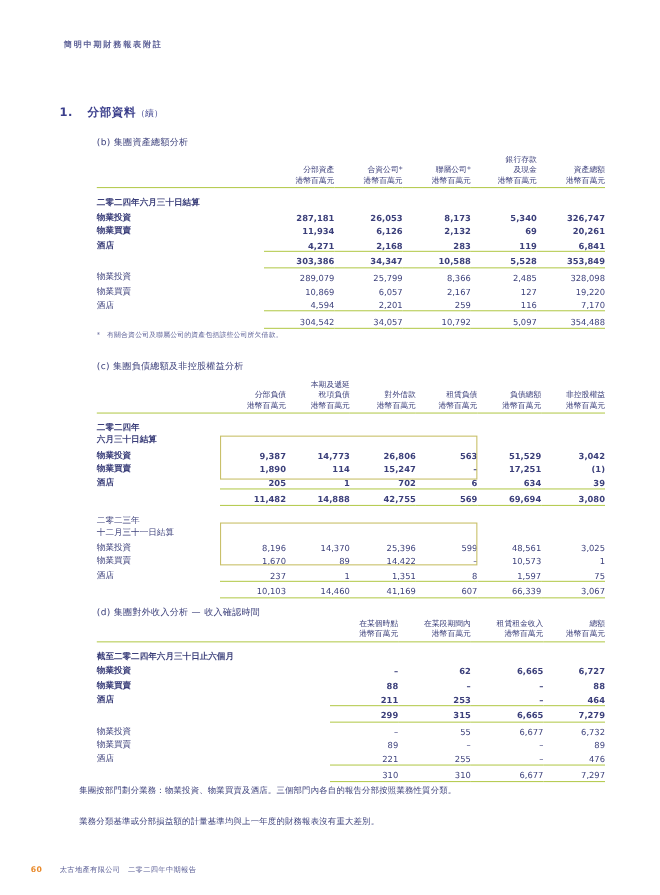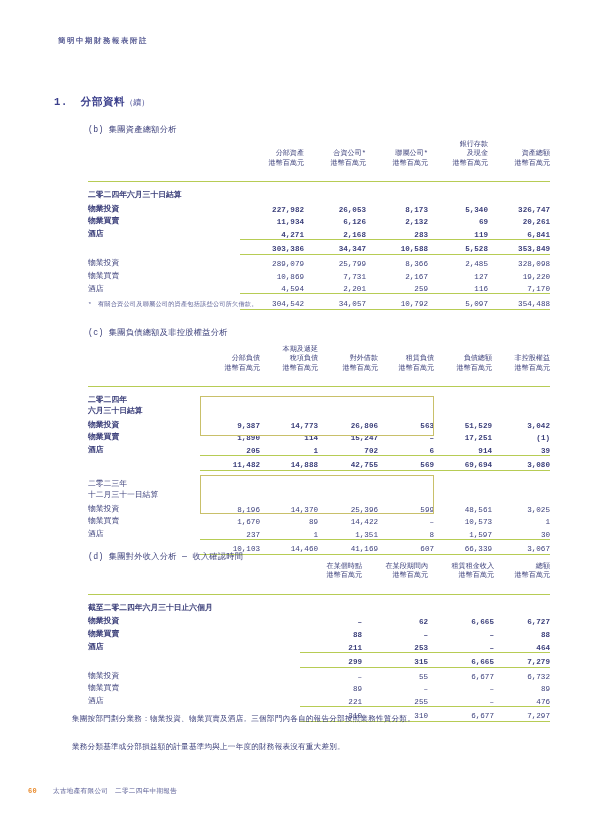--- a/index.html
+++ b/index.html
@@ -13,21 +13,20 @@
     font-family: "DejaVu Sans", "Liberation Sans", sans-serif;
     color: #3b3f7a;
     overflow: hidden;
     position: relative;
   }
   .page {
     position: relative;
     width: 520px;
     height: 814px;
     box-sizing: border-box;
-    font-family: Liberation Mono, monospace;
   }
 
   
   .run-head {
     position: absolute;
     left: 58px;
     top: 36px;
     font-size: 7.4px;
     letter-spacing: 1.6px;
     color: #5b5f96;
@@ -107,21 +106,21 @@
   }
   .hd {
     text-align: right;
     white-space: nowrap;
     font-size: 7.1px;
     line-height: 1.32;
     padding-right: 4px;
     padding-bottom: 1px;
     color: #3b3f7a;
   }
-  tr.hdrow td { border-bottom: 1.1px solid #b7cc55; padding-bottom: 13px; }
+  tr.hdrow td { border-bottom: 1.1px solid #b7cc55; padding-bottom: 2px; }
 
   tr.datarow td { height: 12.6px; }
   tr.bold td, td.bold { font-weight: 700; }
   tr.grouphdr td {
     font-weight: 700;
     padding-top: 7px;
     padding-bottom: 1px;
     white-space: nowrap;
   }
   tr.grouphdr.light td { font-weight: 400; }
@@ -223,21 +222,21 @@
       <tr class="grouphdr">
         <td class="rowlabel">二零二四年六月三十日結算</td>
         <td></td>
           <td></td>
           <td></td>
           <td></td>
           <td></td>
       </tr>
       <tr class="datarow bold">
         <td class="rowlabel indent">物業投資</td>
-        <td class="num">227,982</td>
+        <td class="num">287,181</td>
         <td class="num">26,053</td>
         <td class="num">8,173</td>
         <td class="num">5,340</td>
         <td class="num">326,747</td>
       </tr>
       <tr class="datarow bold">
         <td class="rowlabel indent">物業買賣</td>
         <td class="num">11,934</td>
         <td class="num">6,126</td>
         <td class="num">2,132</td>
@@ -265,21 +264,21 @@
         <td class="rowlabel indent">物業投資</td>
         <td class="num">289,079</td>
         <td class="num">25,799</td>
         <td class="num">8,366</td>
         <td class="num">2,485</td>
         <td class="num">328,098</td>
       </tr>
       <tr class="datarow">
         <td class="rowlabel indent">物業買賣</td>
         <td class="num">10,869</td>
-        <td class="num">7,731</td>
+        <td class="num">6,057</td>
         <td class="num">2,167</td>
         <td class="num">127</td>
         <td class="num">19,220</td>
       </tr>
       <tr class="datarow">
         <td class="rowlabel indent">酒店</td>
         <td class="num">4,594</td>
         <td class="num">2,201</td>
         <td class="num">259</td>
         <td class="num">116</td>
@@ -382,21 +381,21 @@
         <td class="num">–</td>
         <td class="num">17,251</td>
         <td class="num">(1)</td>
       </tr>
       <tr class="datarow bold">
         <td class="rowlabel indent">酒店</td>
         <td class="num">205</td>
         <td class="num">1</td>
         <td class="num">702</td>
         <td class="num">6</td>
-        <td class="num">914</td>
+        <td class="num">634</td>
         <td class="num">39</td>
       </tr>
       <tr class="datarow bold total dbl">
         <td class="rowlabel"></td>
         <td class="num">11,482</td>
         <td class="num">14,888</td>
         <td class="num">42,755</td>
         <td class="num">569</td>
         <td class="num">69,694</td>
         <td class="num">3,080</td>
@@ -438,21 +437,21 @@
         <td class="num">10,573</td>
         <td class="num">1</td>
       </tr>
       <tr class="datarow">
         <td class="rowlabel indent">酒店</td>
         <td class="num">237</td>
         <td class="num">1</td>
         <td class="num">1,351</td>
         <td class="num">8</td>
         <td class="num">1,597</td>
-        <td class="num">30</td>
+        <td class="num">75</td>
       </tr>
       <tr class="datarow total dbl">
         <td class="rowlabel"></td>
         <td class="num">10,103</td>
         <td class="num">14,460</td>
         <td class="num">41,169</td>
         <td class="num">607</td>
         <td class="num">66,339</td>
         <td class="num">3,067</td>
       </tr>

